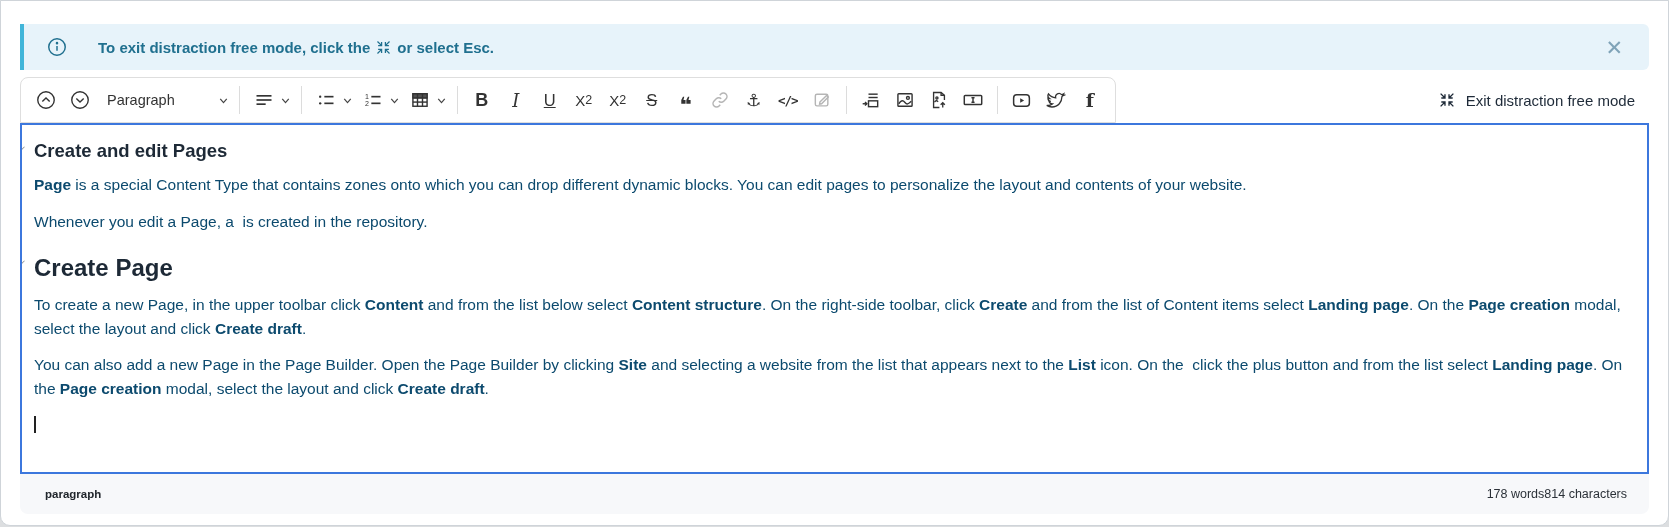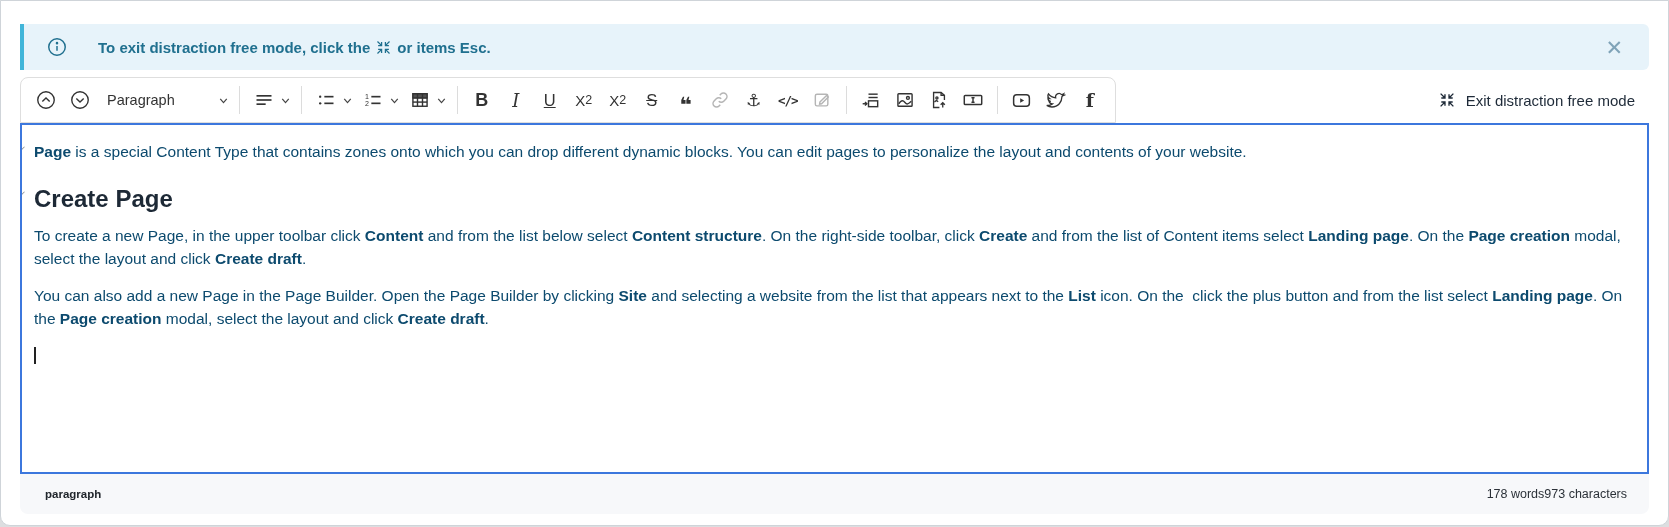--- a/index.html
+++ b/index.html
@@ -69,21 +69,21 @@
     <span class="msg">
       <span>To exit distraction free mode, click the</span>
       <span class="compress">
         <svg width="17" height="17" viewBox="0 0 24 24" fill="none" stroke="currentColor" stroke-width="1.8">
           <path d="M3.5 3.5 L9 9 M9.3 4.4 V9.3 H4.4"></path>
           <path d="M20.5 3.5 L15 9 M14.7 4.4 V9.3 H19.6"></path>
           <path d="M3.5 20.5 L9 15 M9.3 19.6 V14.7 H4.4"></path>
           <path d="M20.5 20.5 L15 15 M14.7 19.6 V14.7 H19.6"></path>
         </svg>
       </span>
-      <span>or items Esc.</span>
+      <span>or select Esc.</span>
     </span>
     <span class="close">✕</span>
   </div>
 
   <div class="tbrow">
     <div class="toolbar">
 
       <span class="tbtn">
         <svg width="22" height="22" viewBox="0 0 24 24" fill="none" stroke="currentColor" stroke-width="1.5">
           <circle cx="12" cy="12" r="9"></circle>
@@ -250,28 +250,29 @@
           <path d="M20.5 3.5 L15 9 M14.7 4.4 V9.3 H19.6"></path>
           <path d="M3.5 20.5 L9 15 M9.3 19.6 V14.7 H4.4"></path>
           <path d="M20.5 20.5 L15 15 M14.7 19.6 V14.7 H19.6"></path>
         </svg>
       </span>
       <span>Exit distraction free mode</span>
     </div>
   </div>
 
   <div class="editor">
-      <h3><span class="hmark">¬</span></h3>
+      <h3><span class="hmark">¬</span><strong>Create and edit Pages</strong></h3>
       <p><strong>Page</strong><span> is a special Content Type that contains zones onto which you can drop different dynamic blocks. You can edit pages to personalize the layout and contents of your website.</span></p>
+      <p><span>Whenever you edit a Page, a &nbsp;is created in the repository.</span></p>
       <h2><span class="hmark">¬</span><strong>Create Page</strong></h2>
       <p><span>To create a new Page, in the upper toolbar click </span><strong>Content</strong><span> and from the list below select </span><strong>Content structure</strong><span>. On the right-side toolbar, click </span><strong>Create</strong><span> and from the list of Content items select </span><strong>Landing page</strong><span>. On the </span><strong>Page creation</strong><span> modal, select the layout and click </span><strong>Create draft</strong><span>.</span></p>
       <p><span>You can also add a new Page in the Page Builder. Open the Page Builder by clicking </span><strong>Site</strong><span> and selecting a website from the list that appears next to the </span><strong>List</strong><span> icon. On the &nbsp;click the plus button and from the list select </span><strong>Landing page</strong><span>. On the </span><strong>Page creation</strong><span> modal, select the layout and click </span><strong>Create draft</strong><span>.</span></p>
       <p><span class="caret"></span></p>
     </div>
 
   <div class="statusbar">
     <span class="block-type">paragraph</span>
     <span class="counts">
       <span>178 words</span>
-      <span>973 characters</span>
+      <span>814 characters</span>
     </span>
   </div>
 </div>
 
 </body></html>

